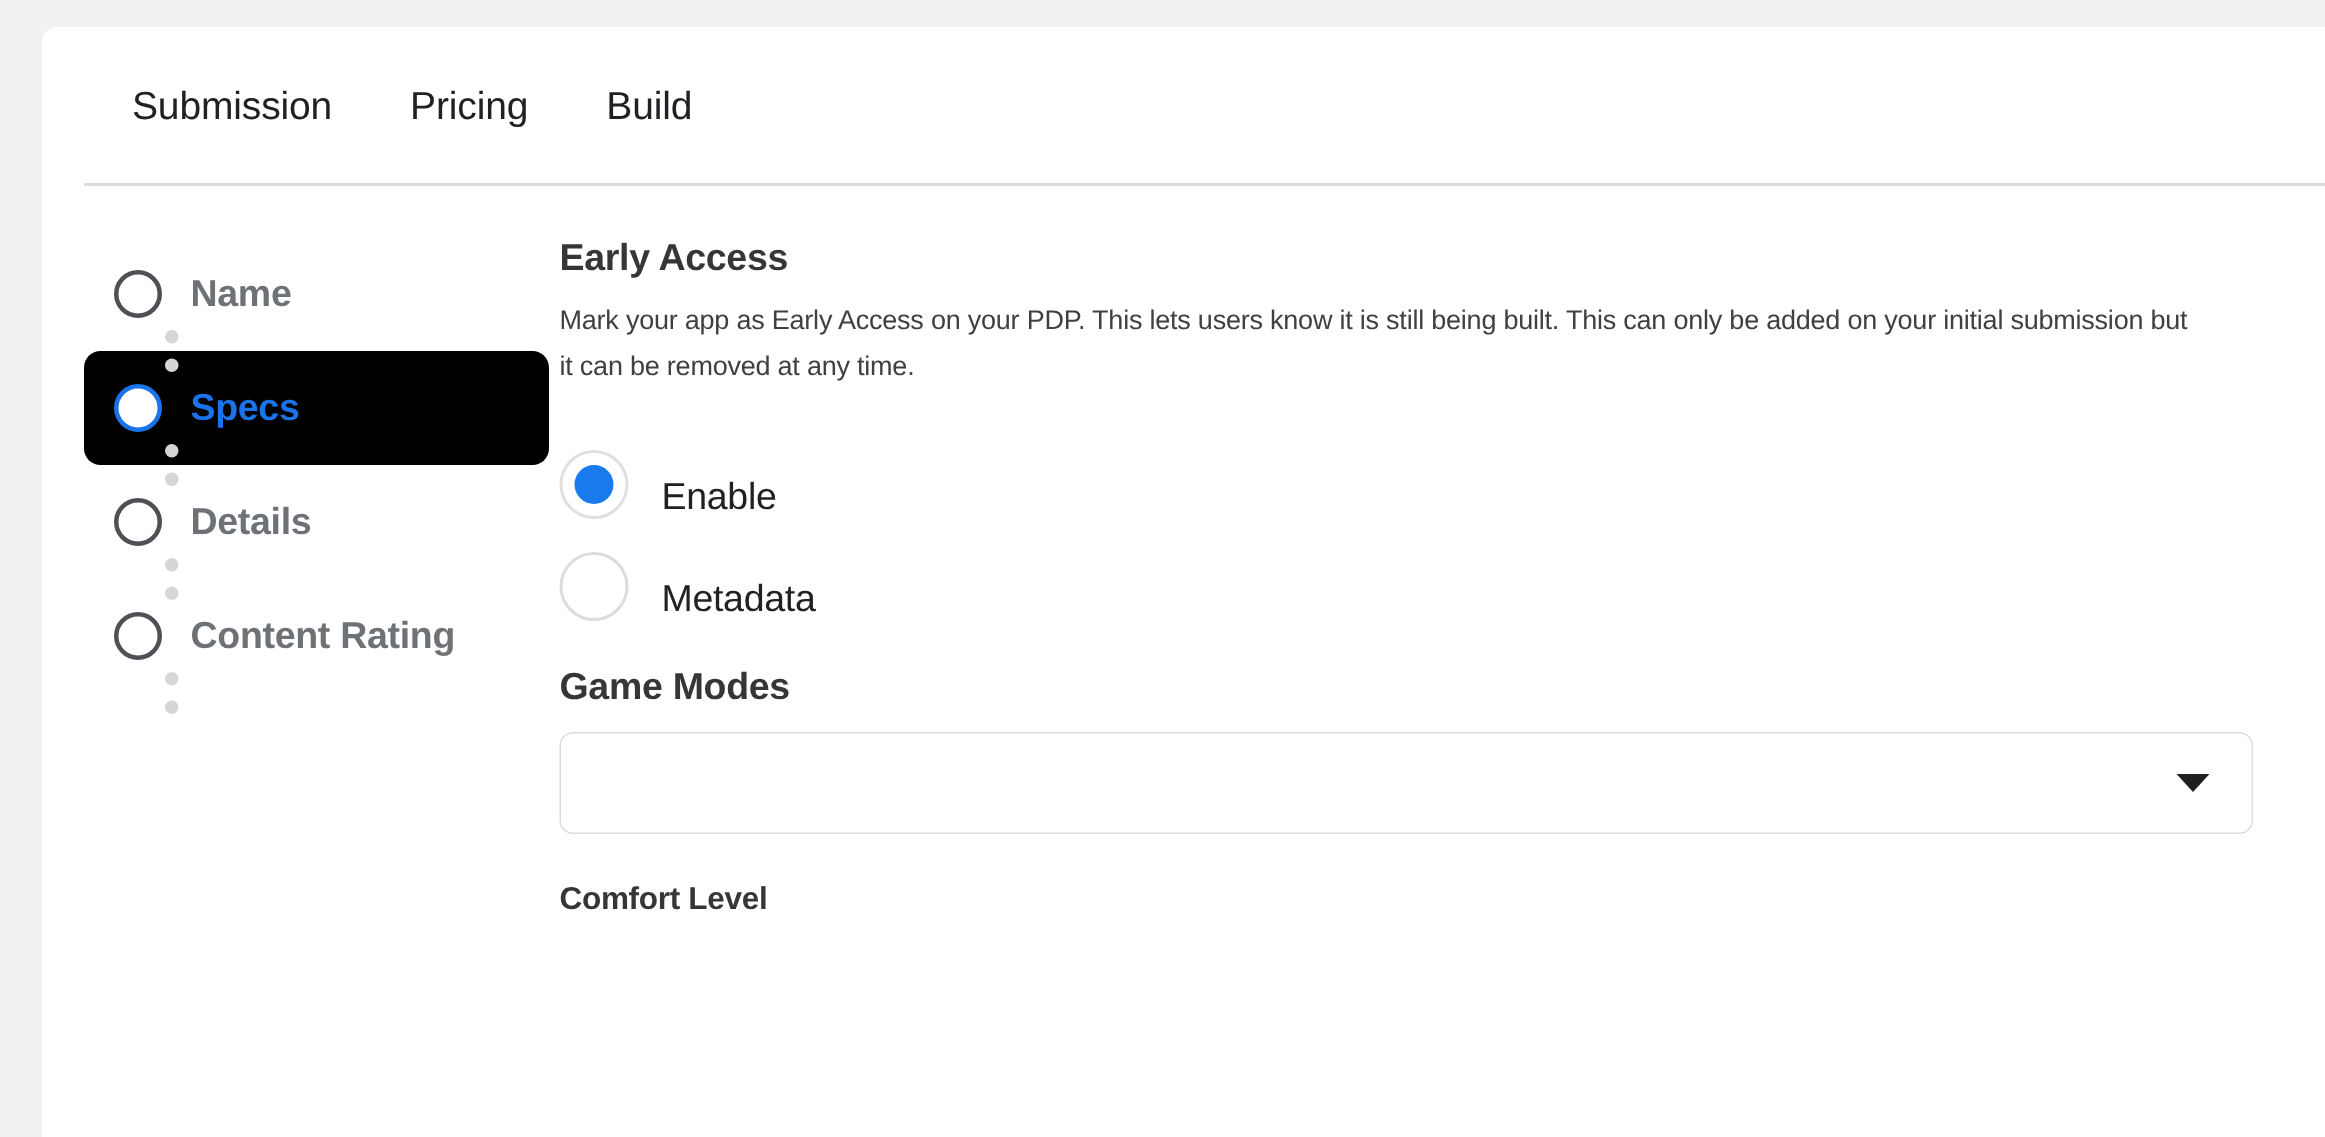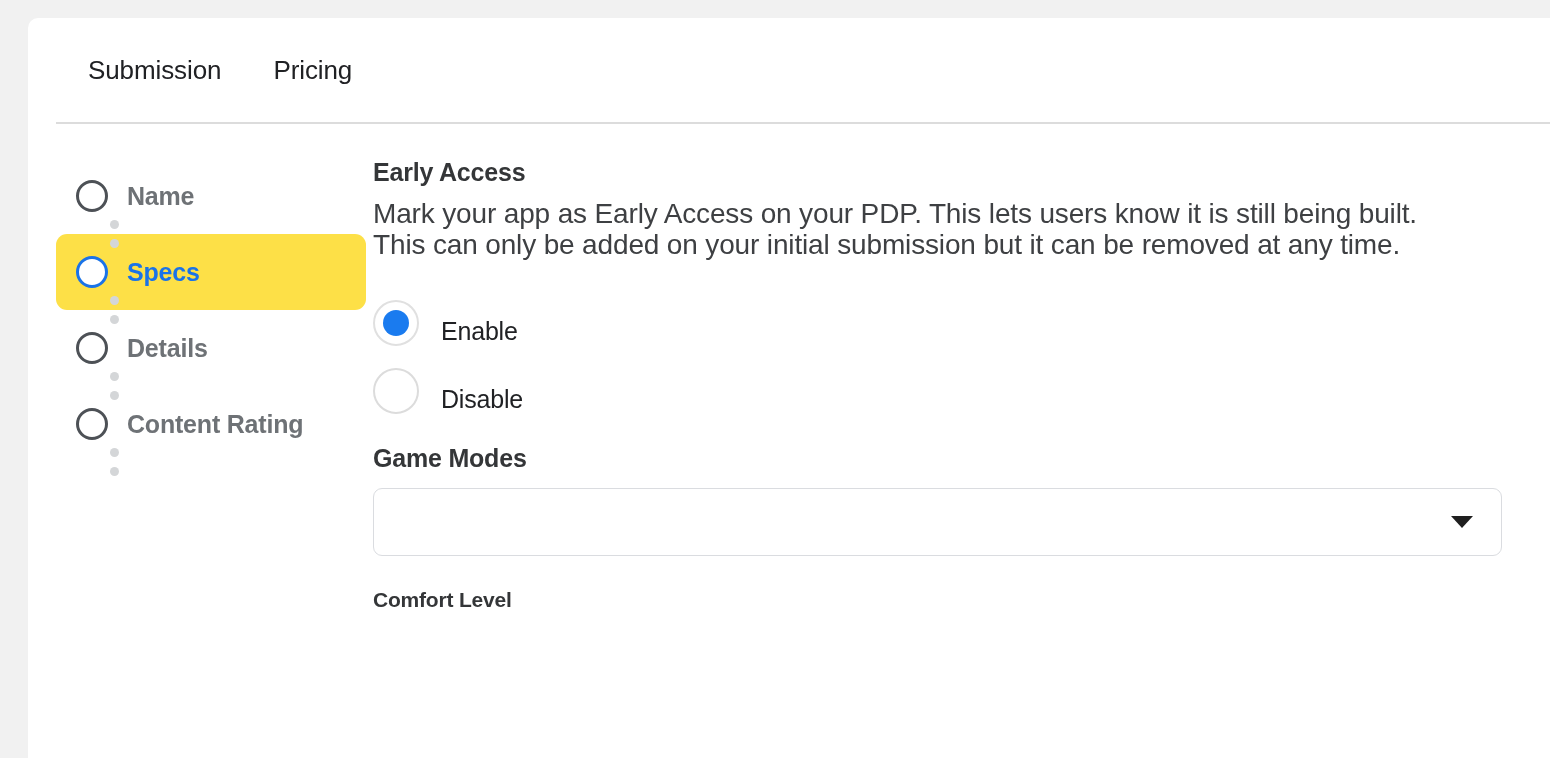--- a/index.html
+++ b/index.html
@@ -70,21 +70,21 @@
   }
   .step {
     position: relative;
     height: 76px;
     display: flex;
     align-items: center;
     padding-left: 20px;
     border-radius: 11px;
     cursor: pointer;
   }
-  .step.active { background: #fde047; }
+  .step.active { background: #000000; }
 
   .step-circle {
     width: 32px;
     height: 32px;
     border-radius: 50%;
     border: 3px solid #4d5156;
     background: #ffffff;
     flex: 0 0 auto;
     position: relative;
     z-index: 2;
@@ -134,21 +134,21 @@
     font-size: 25px;
     font-weight: bold;
     color: #343638;
     letter-spacing: -0.2px;
     display: flex;
     align-items: center;
   }
 
   #early-access-desc {
     margin-top: 11px;
-    font-size: 28px;
+    font-size: 18px;
     line-height: 31px;
     color: #3e4043;
     width: 1096px;
     letter-spacing: -0.15px;
   }
 
   
   #radio-group { margin-top: 18px; }
   .radio-row {
     display: flex;
@@ -239,20 +239,21 @@
   }
 </style>
 </head>
 <body>
 
 <div id="app-card">
 
   <div id="tab-bar">
     <div class="tab">Submission</div>
     <div class="tab">Pricing</div>
+    <div class="tab">Build</div>
   </div>
   <div id="tab-divider"></div>
 
   <div id="stepper">
 
     <div class="step">
       <div class="step-circle"></div>
       <div class="step-label">Name</div>
     </div>
     <div class="connector" style="top:62px; height:28px;">
@@ -297,21 +298,21 @@
 
     <div id="radio-group">
       <div class="radio-row">
         <div class="radio-outer selected">
           <div class="radio-dot"></div>
         </div>
         <div class="radio-label">Enable</div>
       </div>
       <div class="radio-row">
         <div class="radio-outer"></div>
-        <div class="radio-label">Disable</div>
+        <div class="radio-label">Metadata</div>
       </div>
     </div>
 
     <div class="field-group">
       <div class="section-title">Game Modes</div>
       <div class="select-box">
         <div class="select-value"></div>
         <div class="select-caret"></div>
       </div>
     </div>

